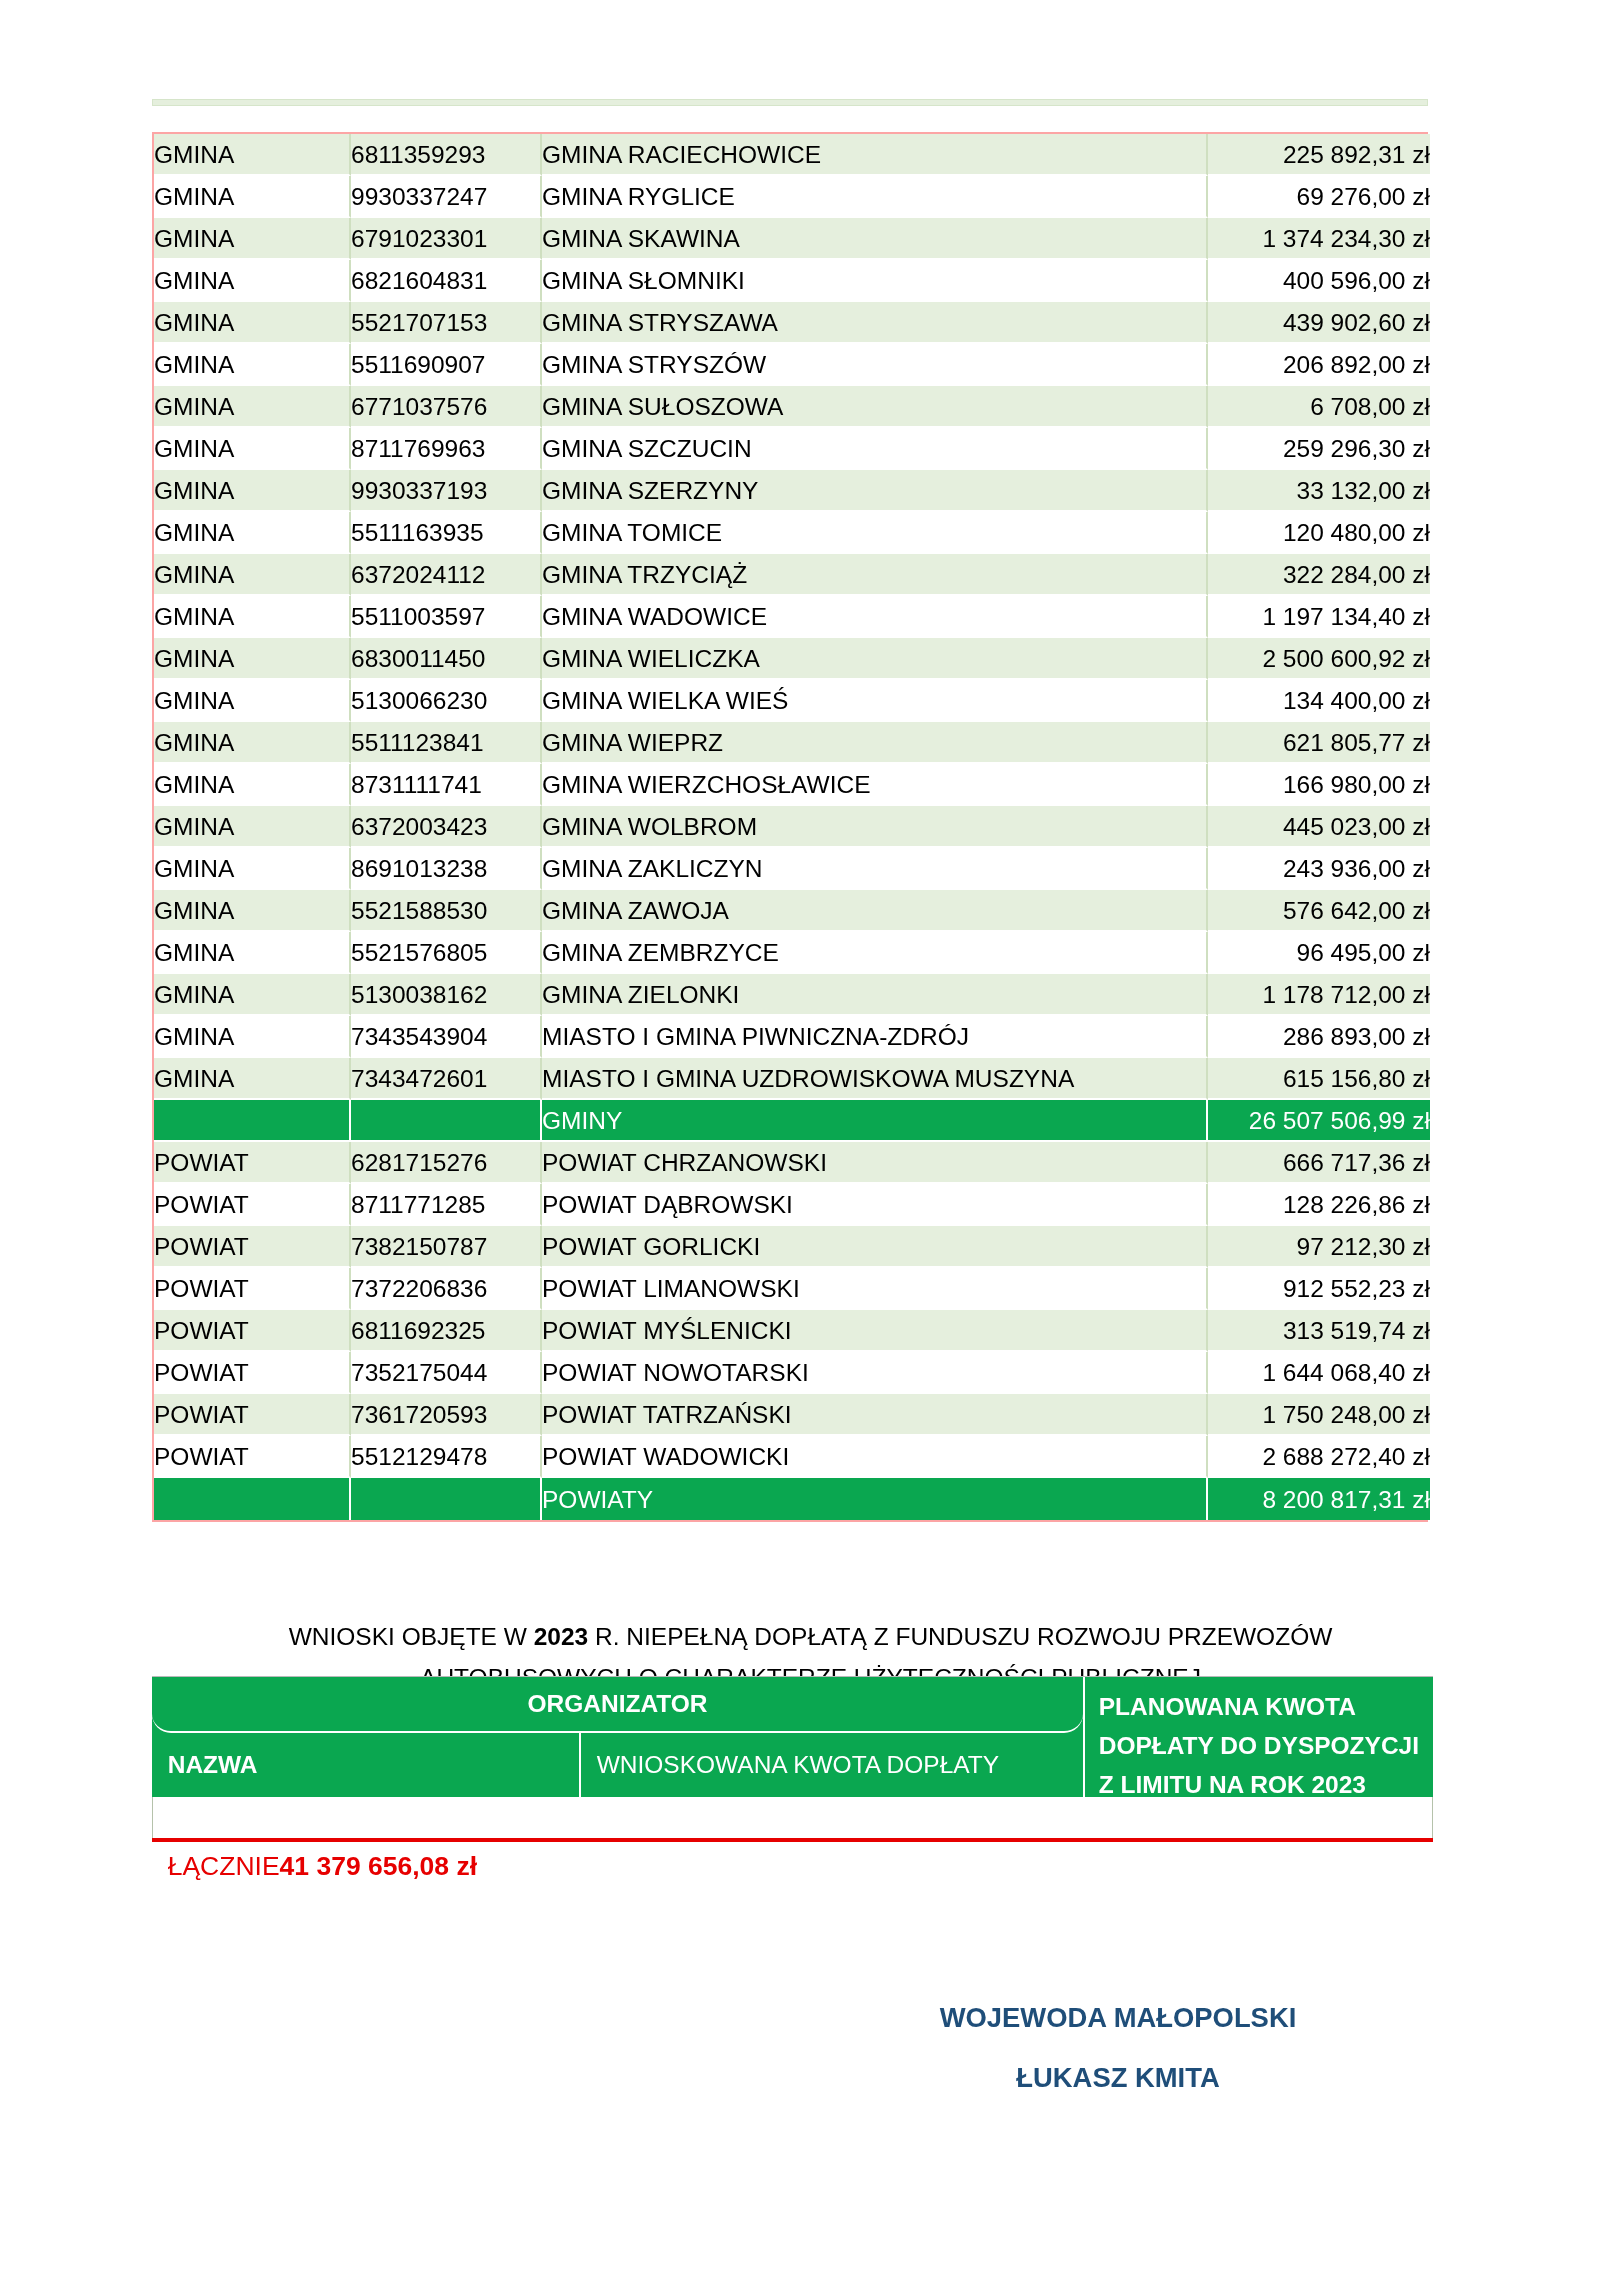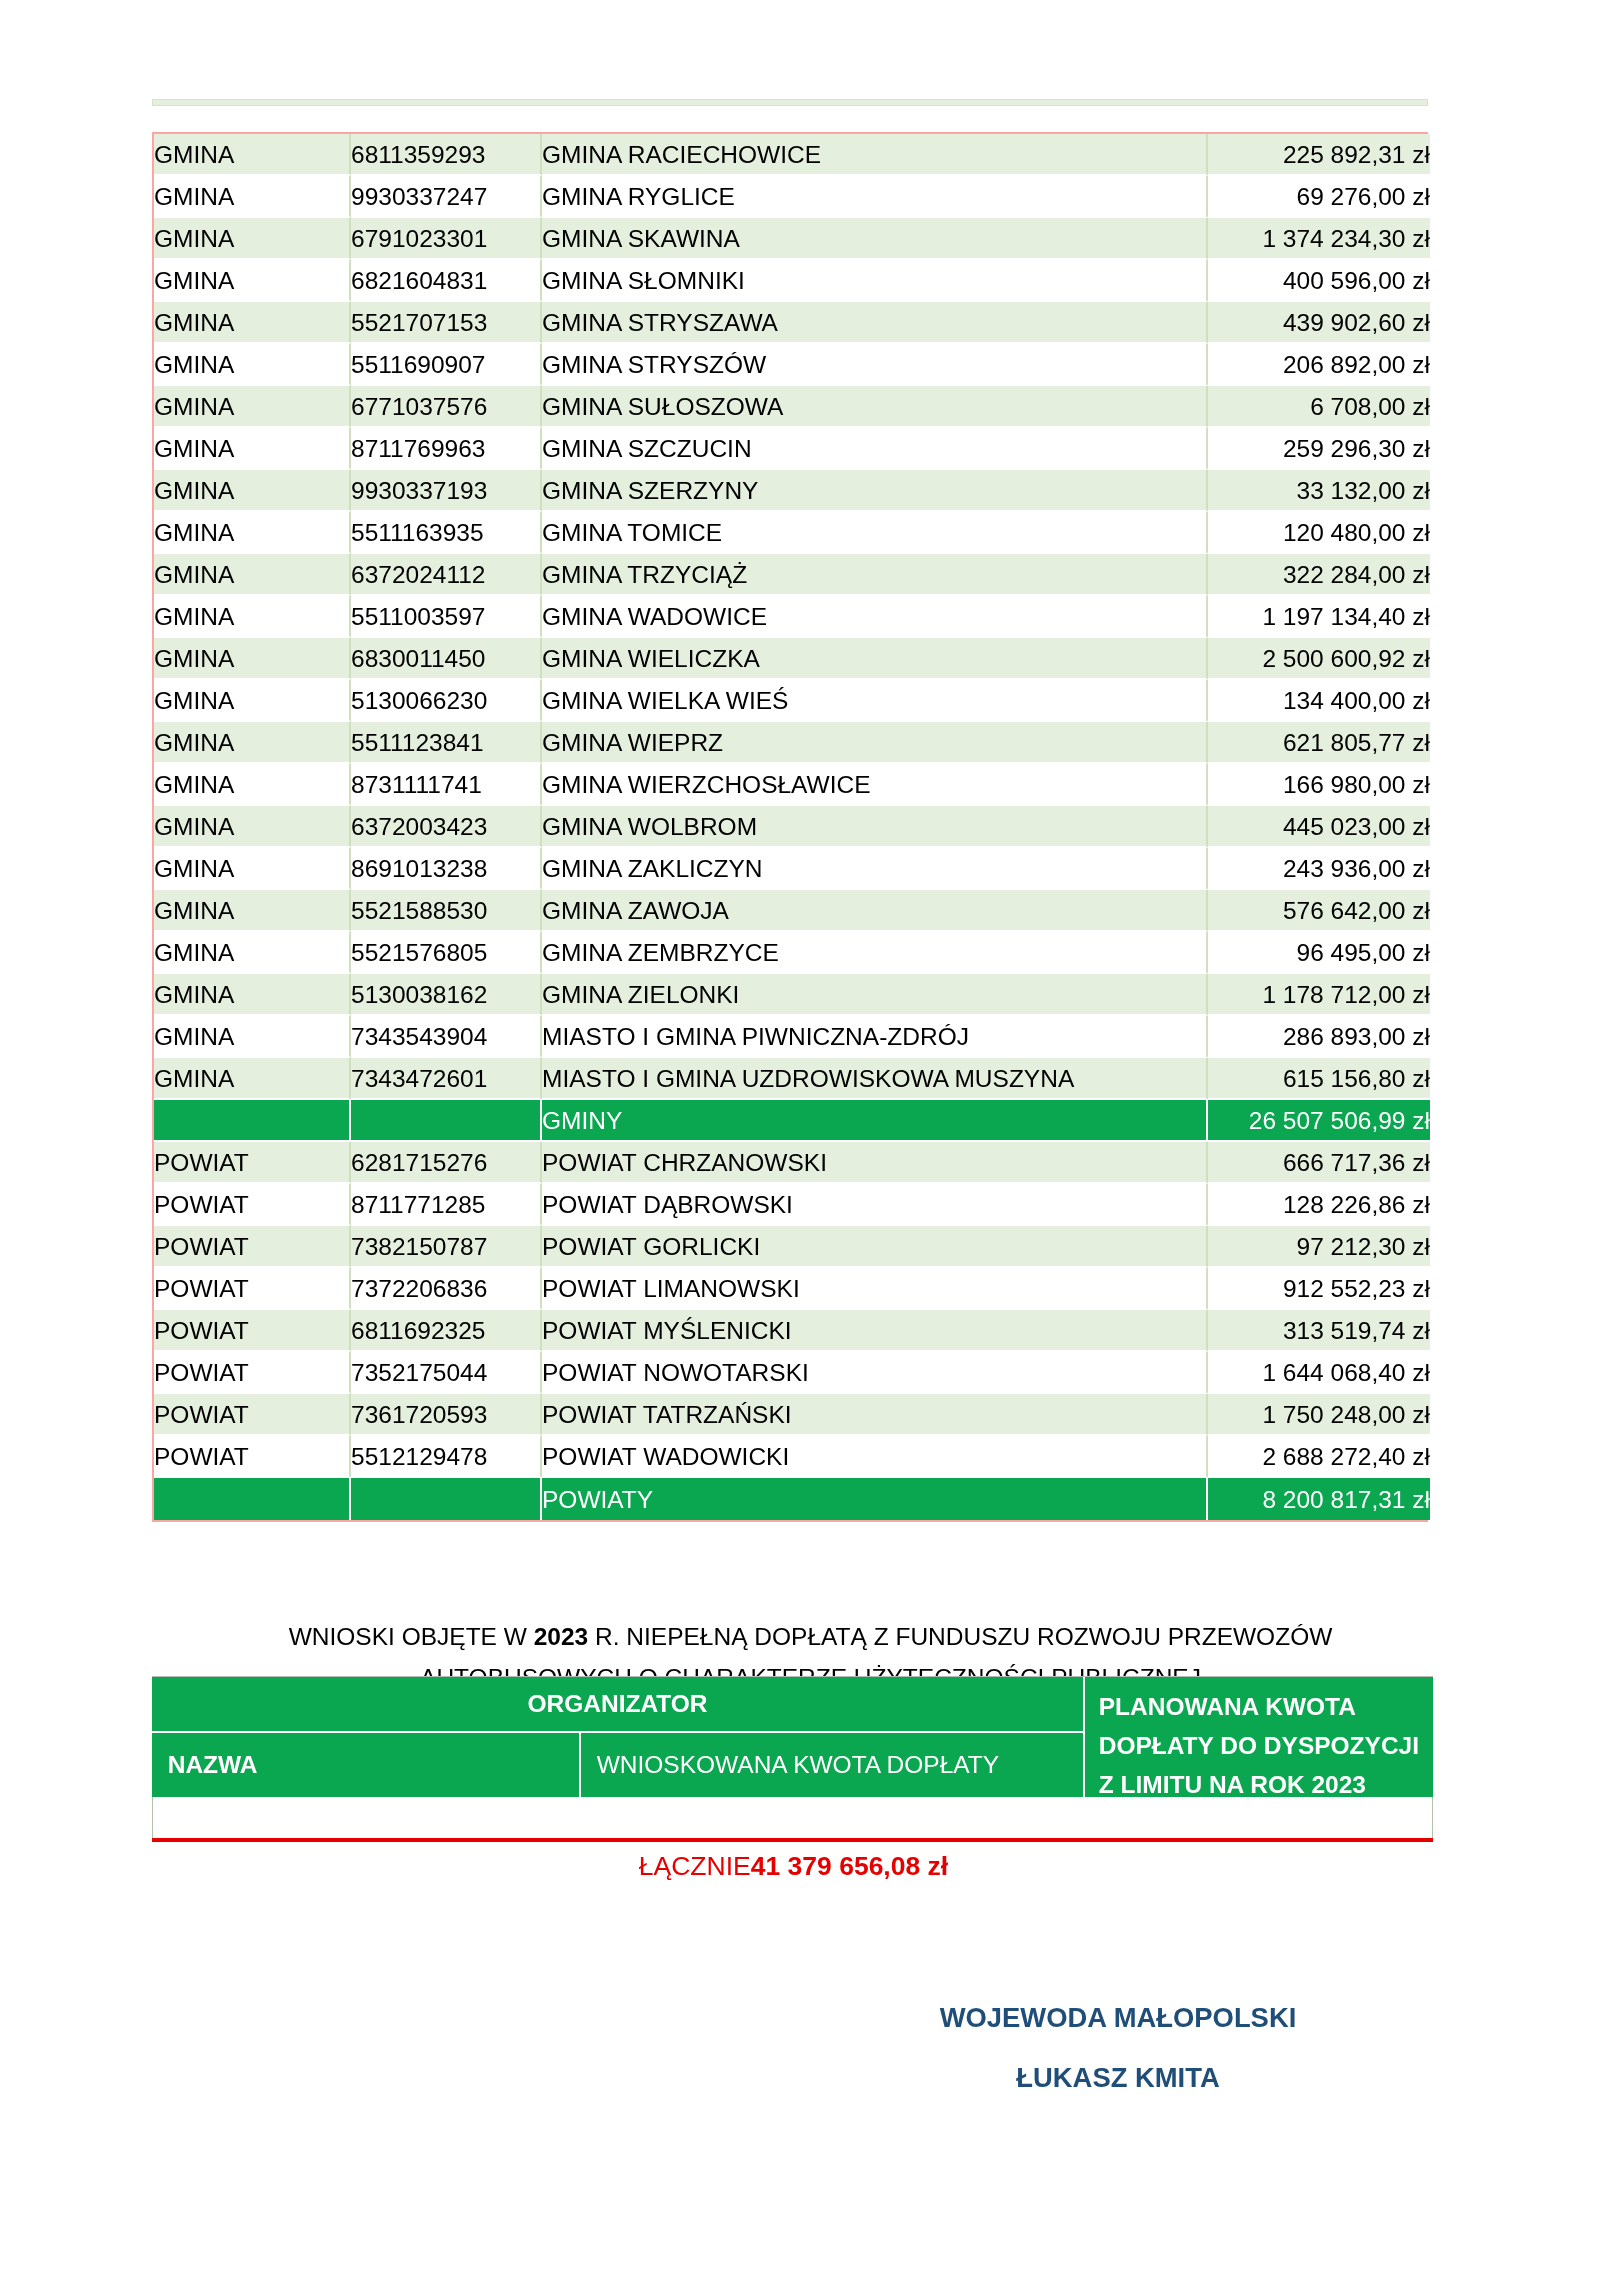--- a/index.html
+++ b/index.html
@@ -45,39 +45,39 @@
   .title .yr{font-weight:bold;}
 
   
   .table2{position:absolute;left:152px;top:1676px;width:1281px;}
   .t2-head{
     display:grid;grid-template-columns:429px 502px 350px;grid-template-rows:56px 64px;
     background:var(--green);color:#fff;border-top:1px solid #b9b9b9;
   }
   .t2-head .cell{font-size:24.5px;}
   .cell.org{grid-column:1/3;grid-row:1;display:flex;align-items:center;justify-content:center;
-    font-weight:bold;border-bottom:2.9px solid #fff;}
+    font-weight:bold;border-bottom:2.9px solid #fff;border-radius:19px;}
   .cell.plan{grid-column:3;grid-row:1/3;border-left:2.9px solid #fff;
     font-weight:bold;padding:9.8px 0 0 13.7px;line-height:39px;white-space:nowrap;}
   .cell.nazwa{grid-column:1;grid-row:2;display:flex;align-items:center;
     font-weight:bold;padding-left:15.7px;border-right:2.9px solid #fff;}
   .cell.wnio{grid-column:2;grid-row:2;display:flex;align-items:center;padding-left:15.7px;}
   .t2-row{
     display:grid;grid-template-columns:429px 502px 350px;
     border-top:2px solid #000;border-bottom:2px solid #000;
     border-left:1px solid #404040;border-right:1px solid #404040;
     font-size:24.5px;line-height:35px;background:#fff;
   }
   .t2-row .c{white-space:nowrap;overflow:hidden;}
   .t2-row .c.name{padding-left:15.7px;}
   .t2-row .c.amt,.t2-row .c.amt2{text-align:right;padding-right:15.7px;border-left:1px solid #9f9f9f;}
   .t2-spacer{height:41px;background:#fff;border-left:1px solid #b5c2ab;border-right:1px solid #b5c2ab;}
   .red-line{height:2px;border-top:2px solid var(--red);border-bottom:2px solid var(--red);background:#fff;}
   .total-row{
-    margin-top:8.8px;display:flex;justify-content:center;align-items:baseline;
+    margin-top:8.8px;display:flex;justify-content:flex-start;align-items:baseline;
     color:var(--red);font-size:26.5px;
   }
   .total-row .tl{padding-left:15.7px;}
   .total-row .ta{padding-right:13.7px;font-weight:bold;}
 
   
   .signature{
     position:absolute;left:873px;top:2003px;width:490px;text-align:center;
     color:var(--navy);font-weight:bold;font-size:27.4px;line-height:29px;
   }

